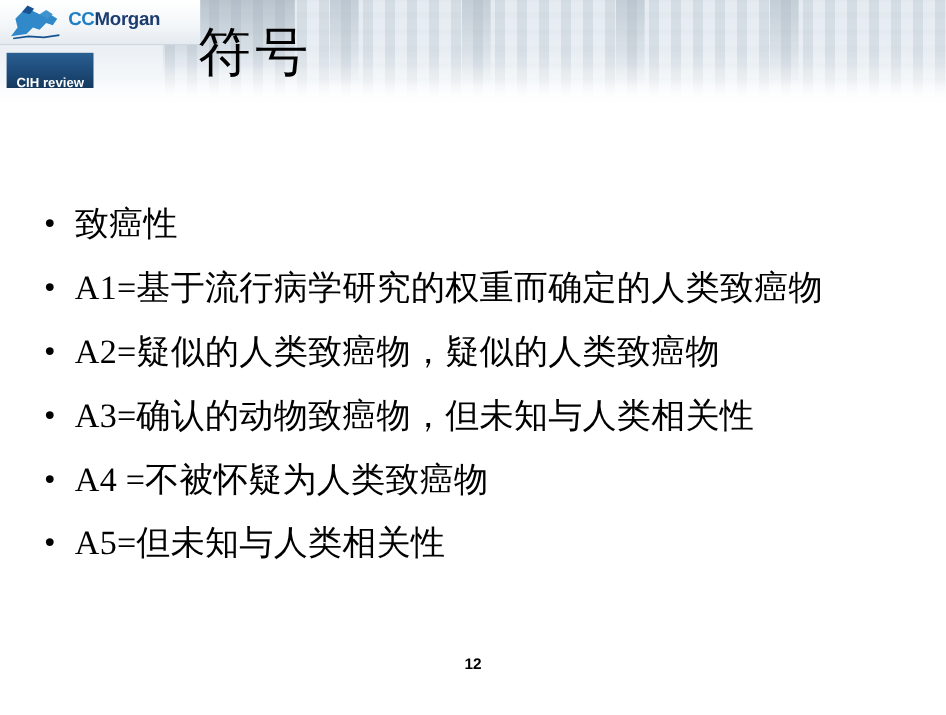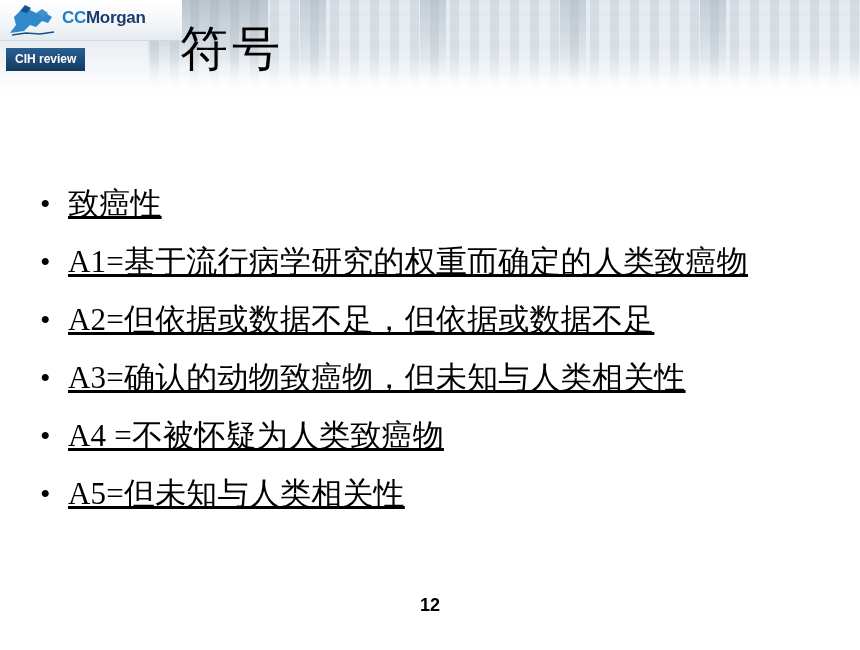--- a/index.html
+++ b/index.html
@@ -104,21 +104,21 @@
     color: #1f7fc4;
   }
 
   
   .review-tab {
     position: absolute;
     left: 6px;
     top: 48px;
     min-width: 78px;
     height: 23px;
-    padding: 0 9px;
+    padding: 16px 9px;
     background: linear-gradient(180deg, #2a5f92 0%, #1d4a78 55%, #15395e 100%);
     color: #ffffff;
     font-family: "Liberation Sans", sans-serif;
     font-size: 12px;
     font-weight: bold;
     line-height: 23px;
     text-align: center;
     box-sizing: border-box;
     white-space: nowrap;
   }
@@ -162,32 +162,31 @@
     padding-left: 4px;
     box-sizing: border-box;
   }
   .bullet-text {
     flex: 1 1 auto;
     font-family: "Liberation Serif", serif;
     font-size: 31px;
     line-height: 52px;
     color: #000000;
     letter-spacing: 0.2px;
-    text-decoration: underline;
   }
 
   
   .page-number {
     position: absolute;
     left: 0;
     top: 595px;
     width: 860px;
     text-align: center;
     font-family: "Liberation Sans", sans-serif;
-    font-size: 18px;
+    font-size: 14px;
     font-weight: bold;
     color: #000000;
   }
 </style>
 </head>
 <body>
 
 <div class="slide">
 
   <div class="header-band">
@@ -218,21 +217,21 @@
     <li class="bullet-row">
       <span class="bullet-dot">•</span>
       <span class="bullet-text">致癌性</span>
     </li>
     <li class="bullet-row">
       <span class="bullet-dot">•</span>
       <span class="bullet-text">A1=基于流行病学研究的权重而确定的人类致癌物</span>
     </li>
     <li class="bullet-row">
       <span class="bullet-dot">•</span>
-      <span class="bullet-text">A2=但依据或数据不足，但依据或数据不足</span>
+      <span class="bullet-text">A2=疑似的人类致癌物，疑似的人类致癌物</span>
     </li>
     <li class="bullet-row">
       <span class="bullet-dot">•</span>
       <span class="bullet-text">A3=确认的动物致癌物，但未知与人类相关性</span>
     </li>
     <li class="bullet-row">
       <span class="bullet-dot">•</span>
       <span class="bullet-text">A4 =不被怀疑为人类致癌物</span>
     </li>
     <li class="bullet-row">

